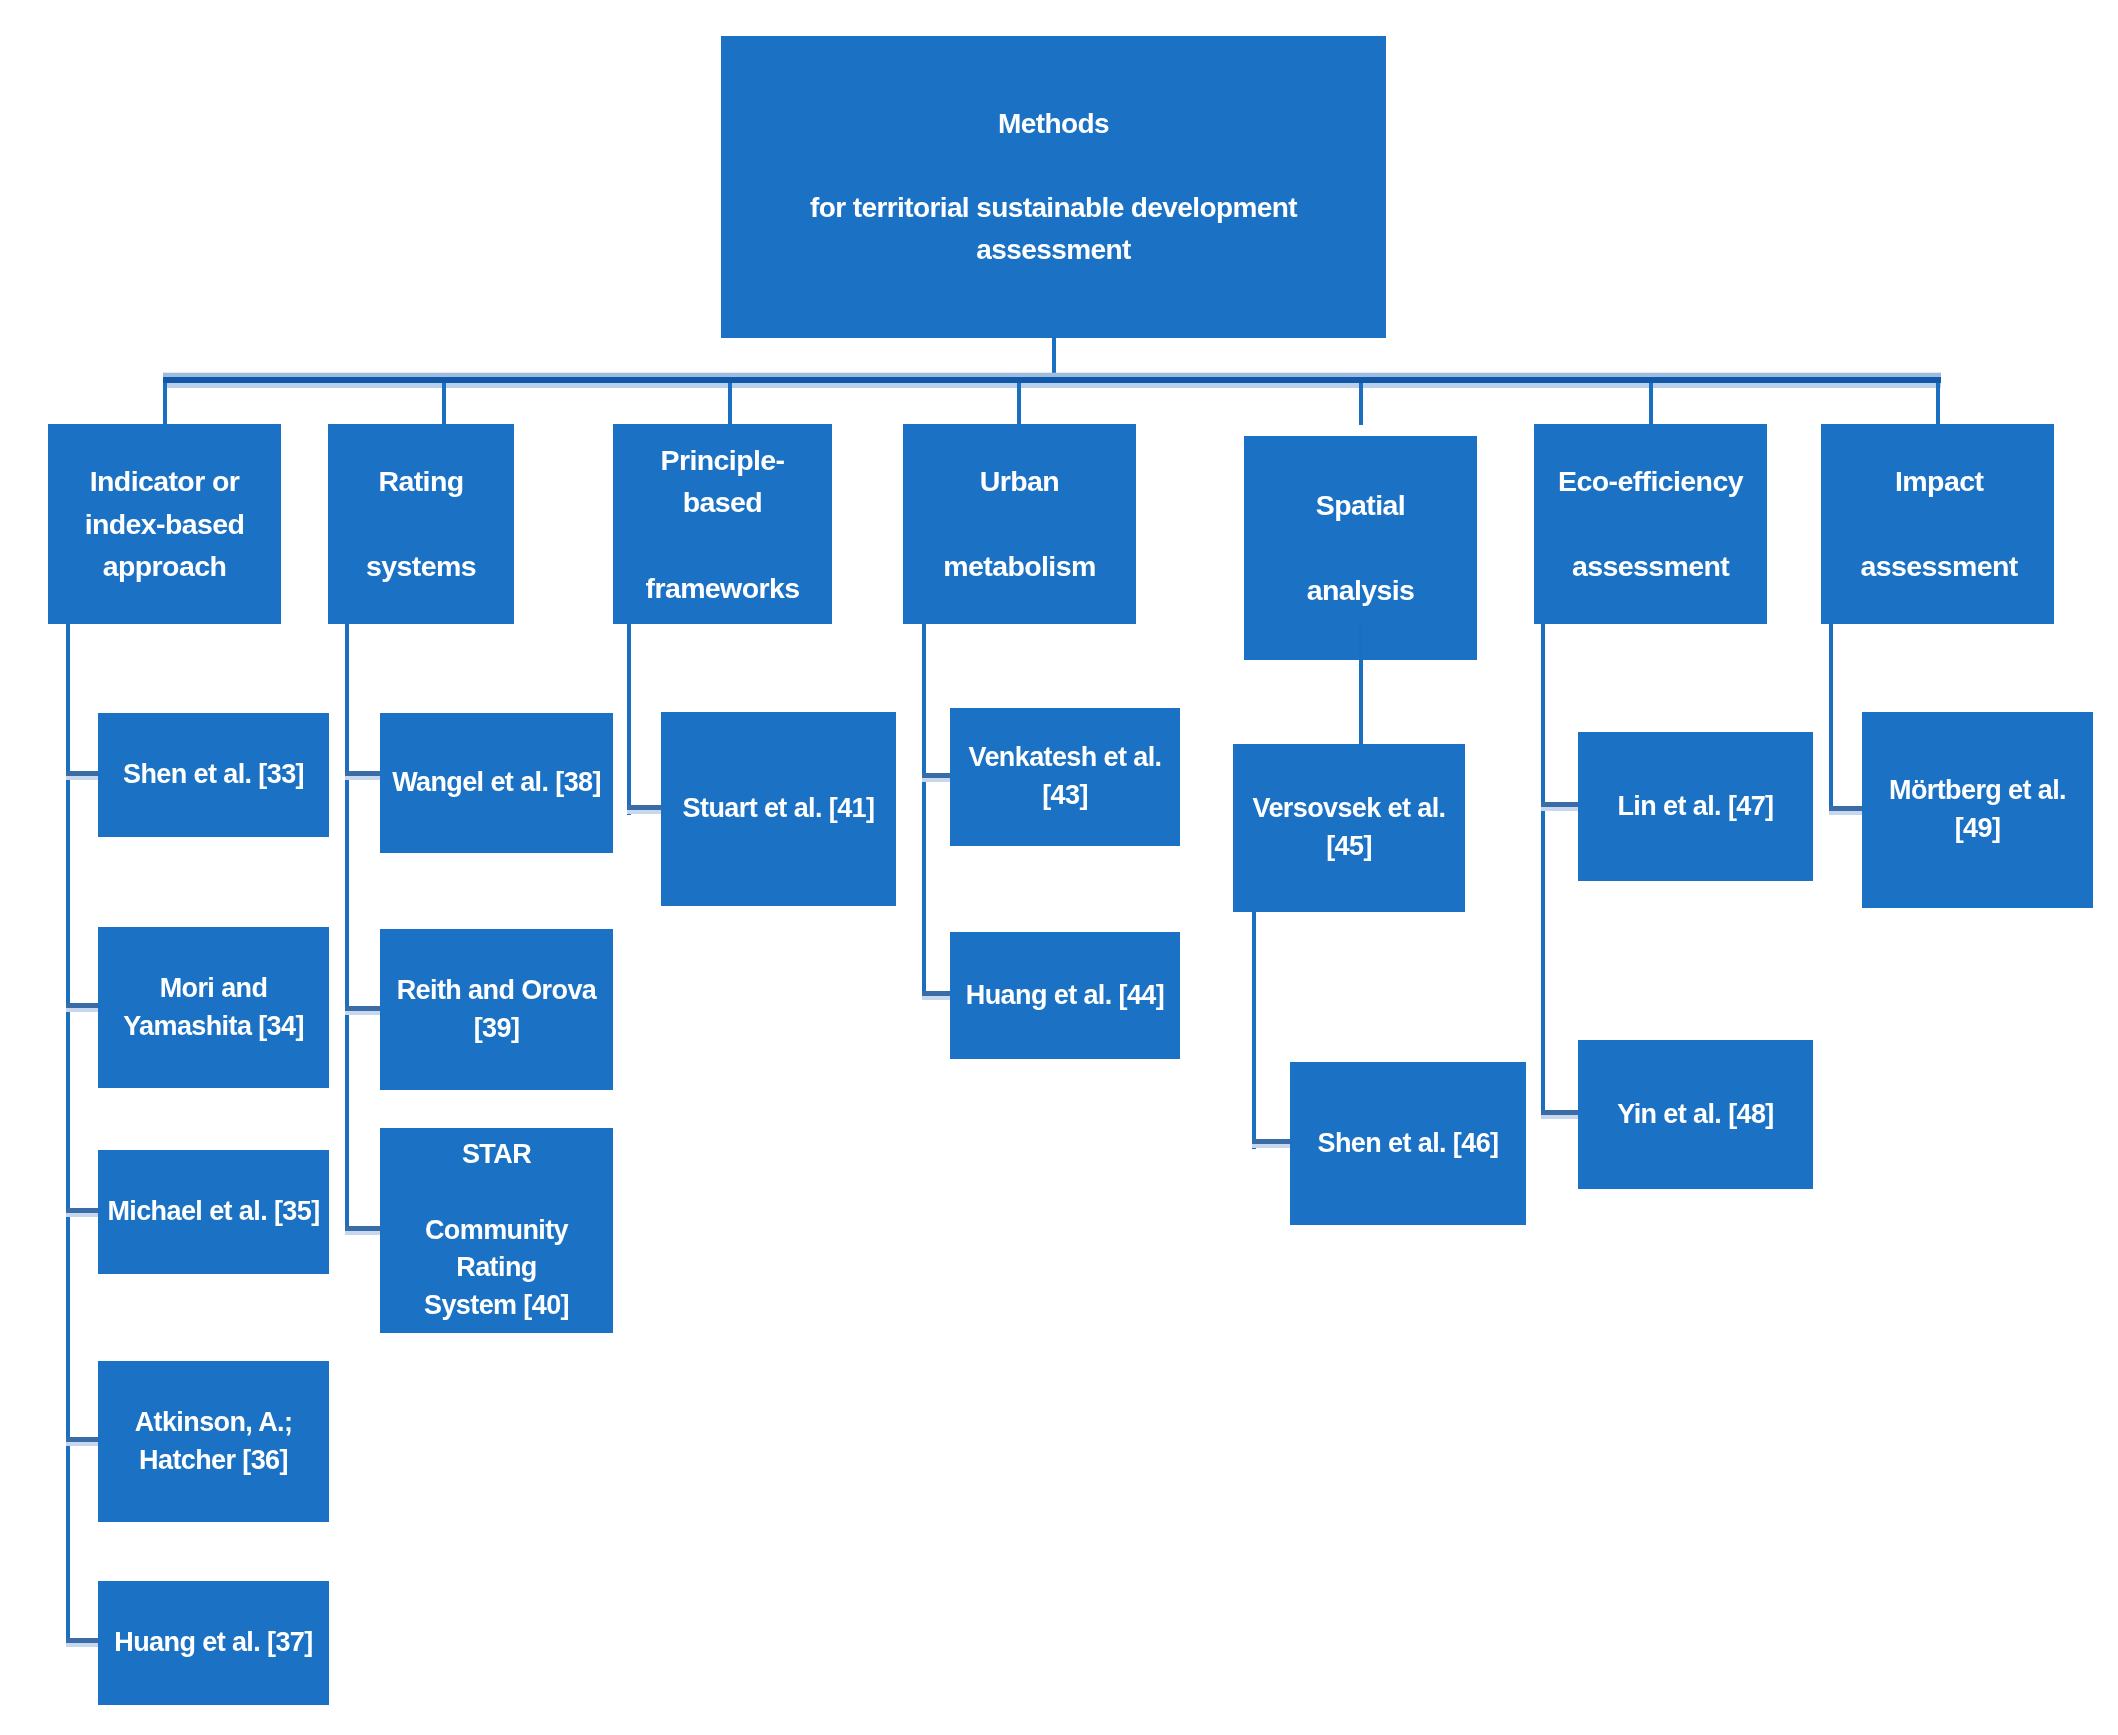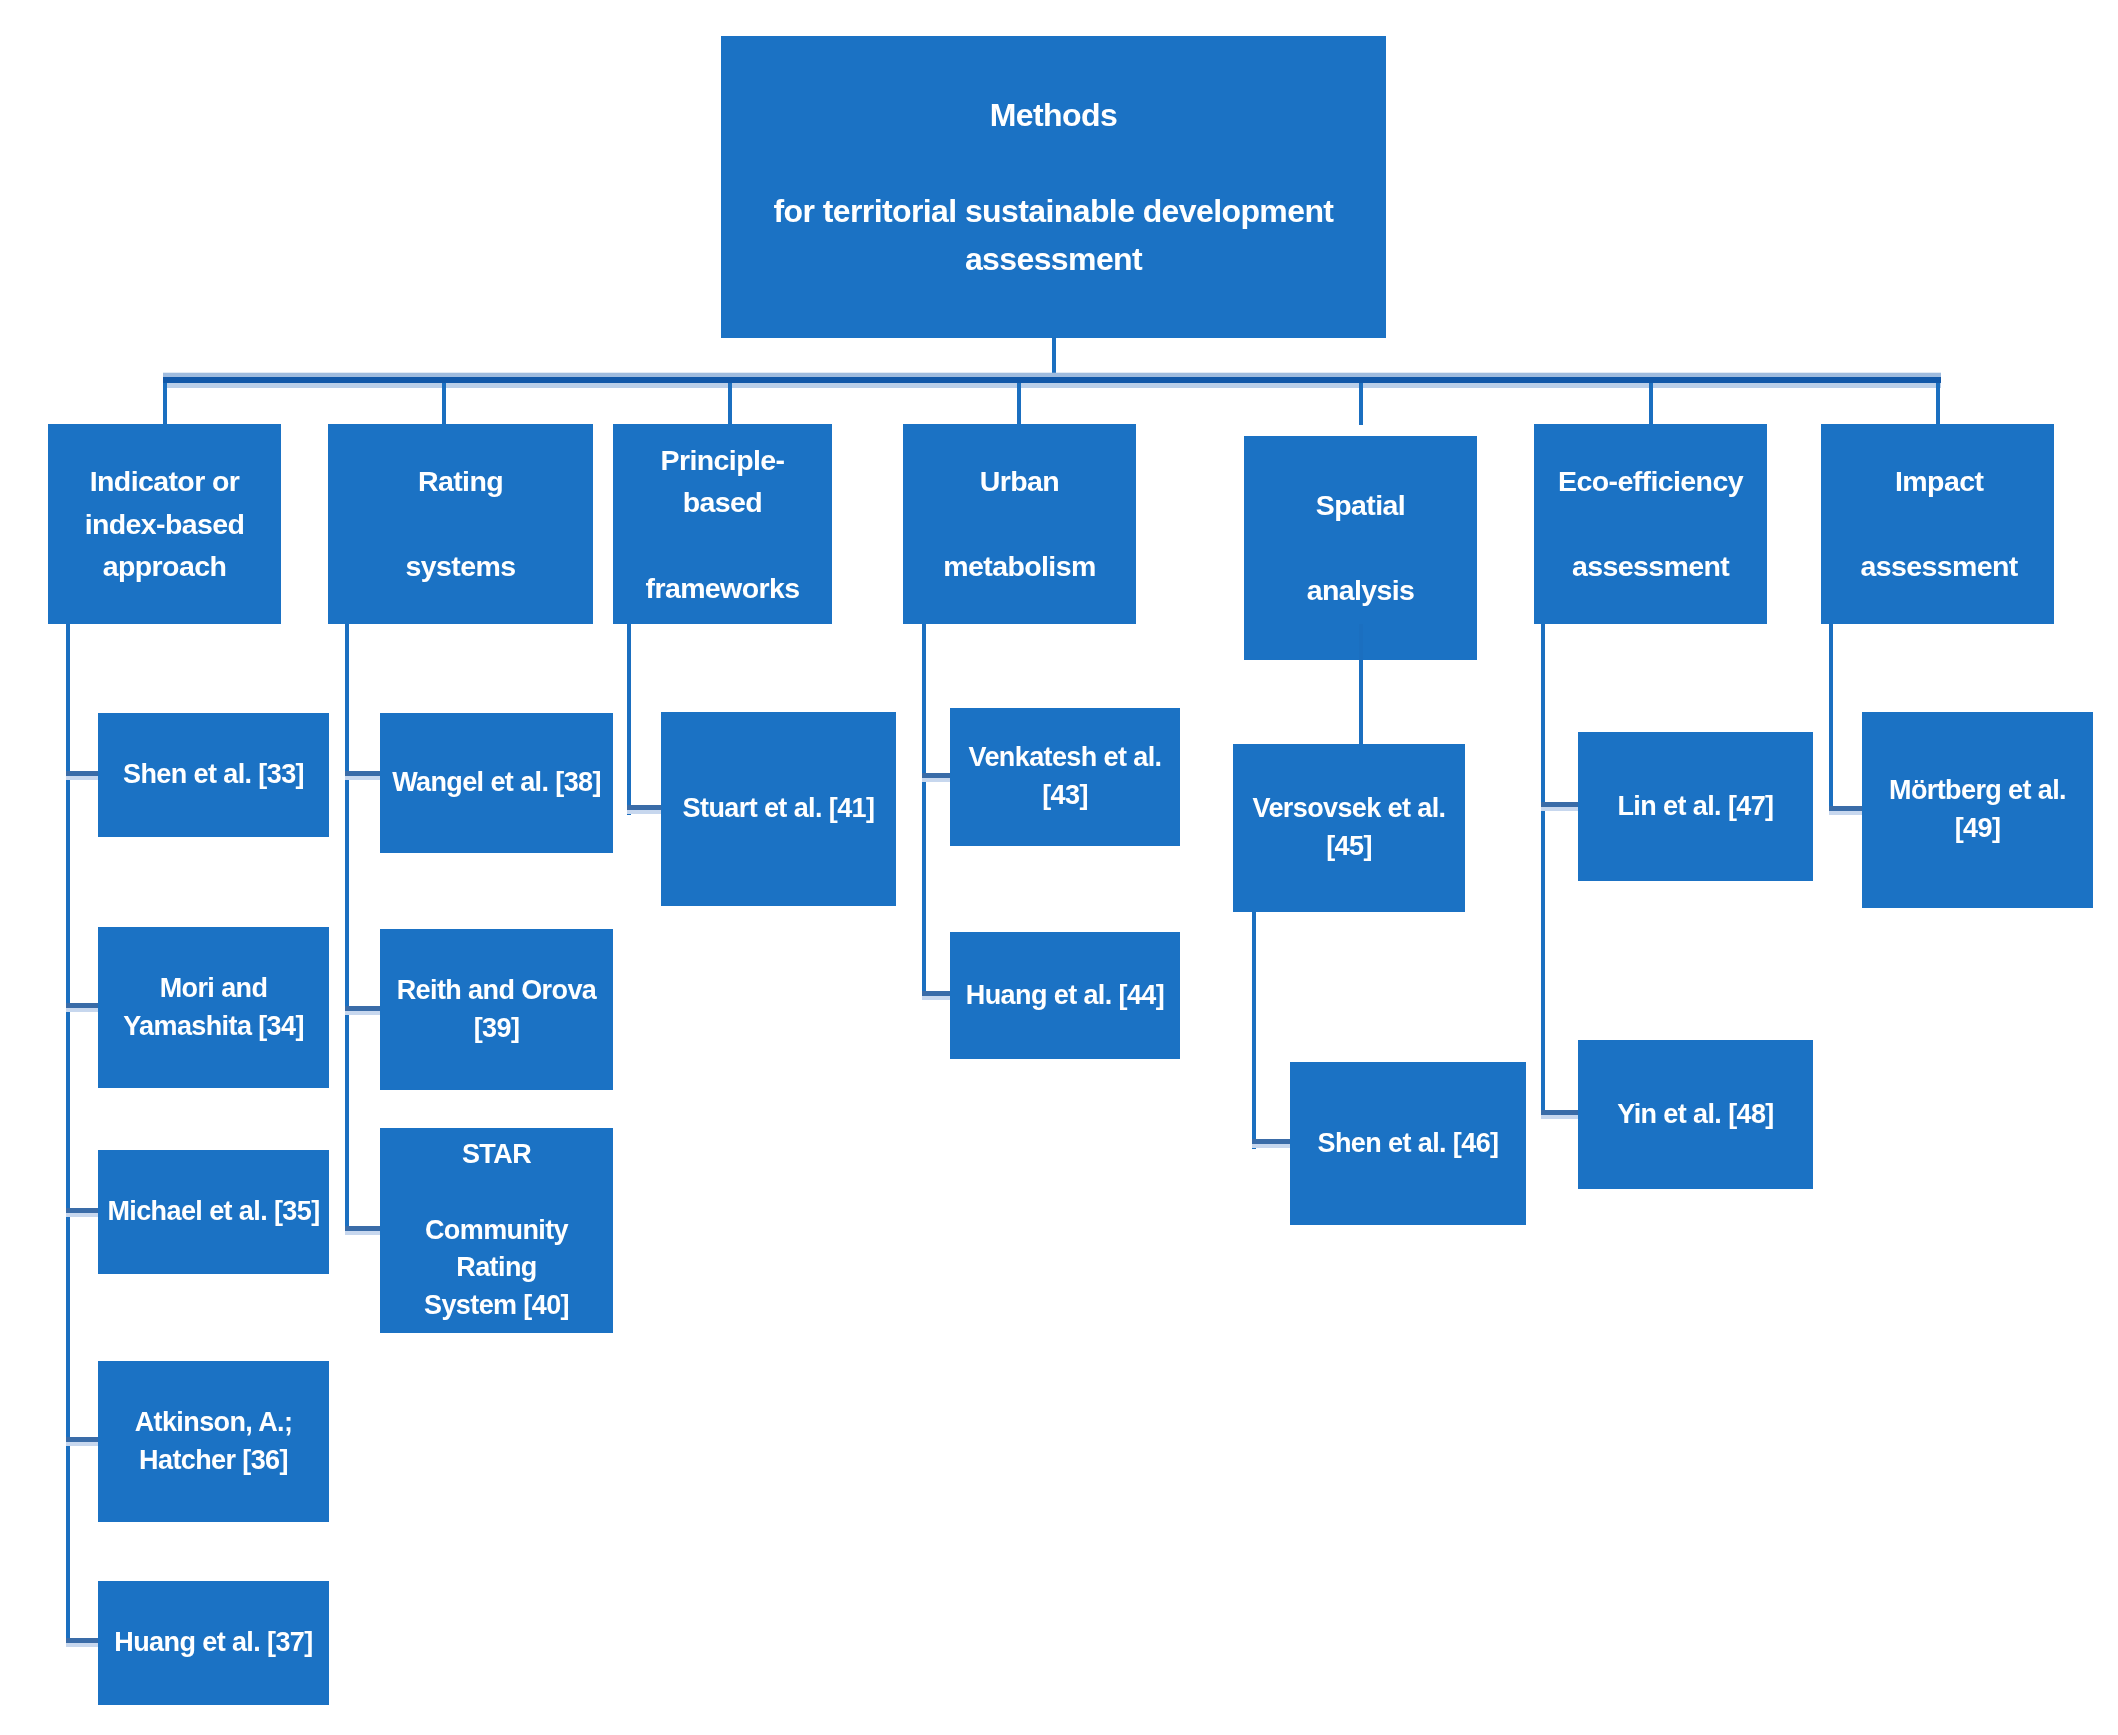--- a/index.html
+++ b/index.html
@@ -6,21 +6,21 @@
   body{
     width:2119px;height:1735px;background:#ffffff;position:relative;
     font-family:"Liberation Sans", sans-serif;overflow:hidden;
   }
   .node{
     position:absolute;background:#1B72C4;color:#ffffff;
     display:flex;align-items:center;justify-content:center;
     text-align:center;white-space:pre-line;font-weight:bold;
     letter-spacing:-0.6px;box-sizing:border-box;padding:0 8.7px;
   }
-  .root-node{font-size:32px;line-height:1.5;padding:0 25px;}
+  .root-node{font-size:28px;line-height:1.5;padding:0 25px;}
   .cat-node{font-size:28.5px;line-height:1.5;}
   .leaf-node{font-size:27px;line-height:1.4;}
   .vline{position:absolute;width:3.7px;background:#1B6FC0;}
   .stub{
     position:absolute;height:9.3px;
     background:linear-gradient(to bottom,#3A6CA8 0 55%,#C7D7EE 55% 100%);
   }
   .topline{
     position:absolute;height:5.6px;background:#1158A9;
     box-shadow:0 -4.3px 0 #9FBCDF, 0 5px 0 #BACFE9;
@@ -41,21 +41,21 @@
   <div class="vline" style="left:442px;top:383px;height:42px;"></div>
   <div class="vline" style="left:728px;top:383px;height:42px;"></div>
   <div class="vline" style="left:1017px;top:383px;height:42px;"></div>
   <div class="vline" style="left:1359px;top:383px;height:42px;"></div>
   <div class="vline" style="left:1649px;top:383px;height:42px;"></div>
   <div class="vline" style="left:1936px;top:383px;height:42px;"></div>
 
   <div class="node cat-node" style="left:48px;top:424px;width:233px;height:200px;">Indicator or
 index-based
 approach</div>
-  <div class="node cat-node" style="left:328px;top:424px;width:265px;height:200px;">Rating
+  <div class="node cat-node" style="left:328px;top:424px;width:186px;height:200px;">Rating
 
 systems</div>
   <div class="node cat-node" style="left:613px;top:424px;width:219px;height:200px;">Principle-based
 
 frameworks</div>
   <div class="node cat-node" style="left:903px;top:424px;width:233px;height:200px;">Urban
 
 metabolism</div>
   <div class="node cat-node" style="left:1244px;top:436px;width:233px;height:224px;">Spatial
 

